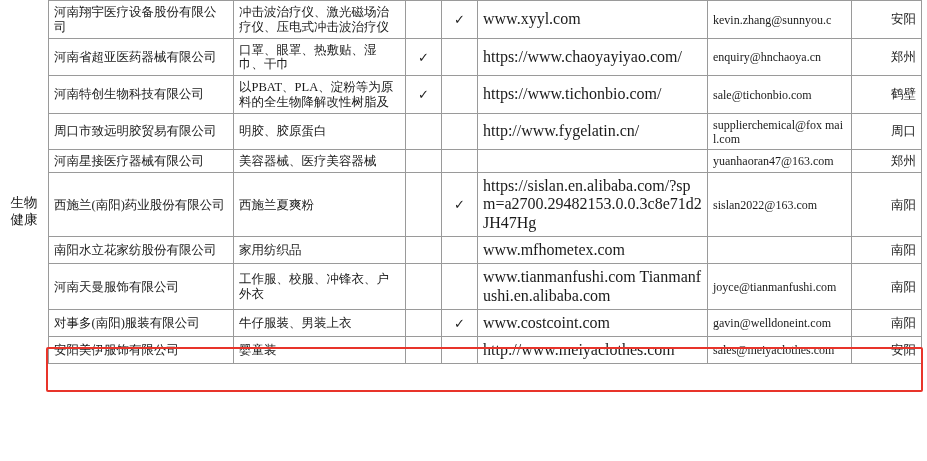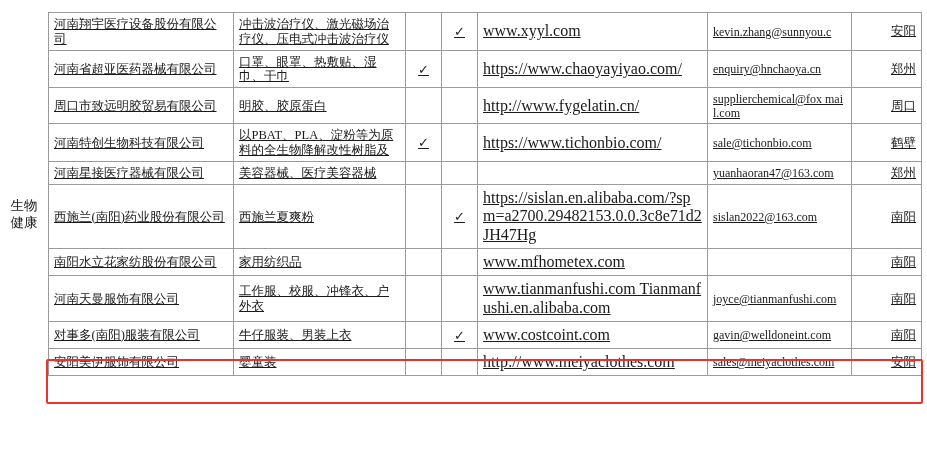--- a/index.html
+++ b/index.html
@@ -19,37 +19,36 @@
     position: relative;
     width: 927px;
     height: 461px;
     background: #fff;
   }
   table.doc {
     border-collapse: collapse;
     table-layout: fixed;
     width: 873px;
     margin-left: 48px;
-    margin-top: 12px;
+    margin-top: 0px;
     font-size: 12.5px;
     line-height: 1.18;
-    text-decoration: underline;
   }
   table.doc td {
     border: 1px solid #9a9a9a;
     padding: 4px 5px 3px 5px;
     vertical-align: middle;
     word-break: break-all;
     background: #fff;
   }
   
   .catcell {
     position: absolute;
     left: 0px;
-    top: 0;
+    top: 9px;
     width: 48px;
     height: 406px;
     display: flex;
     align-items: center;
     justify-content: center;
     font-size: 13.5px;
     color: #1a1a1a;
     font-family: "Liberation Serif", "DejaVu Serif", serif;
   }
   .catcell span {
@@ -113,38 +112,38 @@
       <tr>
         <td class="name">河南省超亚医药器械有限公司</td>
         <td class="prod">口罩、眼罩、热敷贴、湿巾、干巾</td>
         <td class="mark">✓</td>
         <td class="mark"></td>
         <td class="web">https://www.chaoyayiyao.com/</td>
         <td class="mail">enquiry@hnchaoya.cn</td>
         <td class="city">郑州</td>
       </tr>
       <tr>
+        <td class="name">河南特创生物科技有限公司</td>
+        <td class="prod">以PBAT、PLA、淀粉等为原料的全生物降解改性树脂及</td>
+        <td class="mark">✓</td>
+        <td class="mark"></td>
+        <td class="web">https://www.tichonbio.com/</td>
+        <td class="mail">sale@tichonbio.com</td>
+        <td class="city">鹤壁</td>
+      </tr>
+      <tr>
         <td class="name">周口市致远明胶贸易有限公司</td>
         <td class="prod">明胶、胶原蛋白</td>
         <td class="mark"></td>
         <td class="mark"></td>
         <td class="web">http://www.fygelatin.cn/</td>
         <td class="mail">supplierchemical@fox mail.com</td>
         <td class="city">周口</td>
       </tr>
       <tr>
-        <td class="name">河南特创生物科技有限公司</td>
-        <td class="prod">以PBAT、PLA、淀粉等为原料的全生物降解改性树脂及</td>
-        <td class="mark">✓</td>
-        <td class="mark"></td>
-        <td class="web">https://www.tichonbio.com/</td>
-        <td class="mail">sale@tichonbio.com</td>
-        <td class="city">鹤壁</td>
-      </tr>
-      <tr>
         <td class="name">河南星接医疗器械有限公司</td>
         <td class="prod">美容器械、医疗美容器械</td>
         <td class="mark"></td>
         <td class="mark"></td>
         <td class="web"></td>
         <td class="mail">yuanhaoran47@163.com</td>
         <td class="city">郑州</td>
       </tr>
       <tr>
         <td class="name">西施兰(南阳)药业股份有限公司</td>

